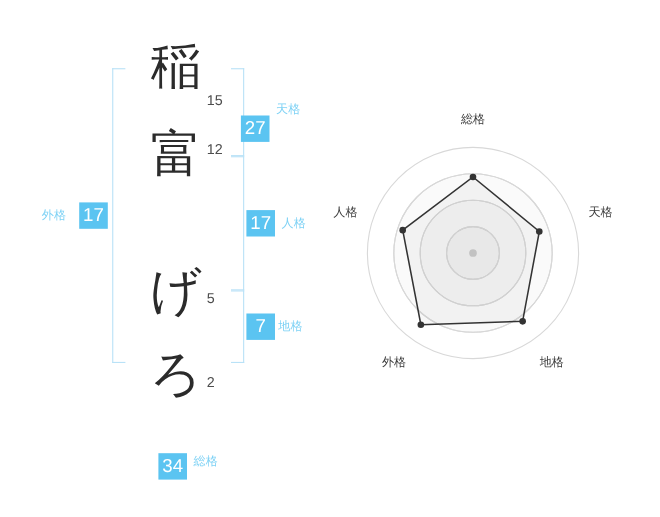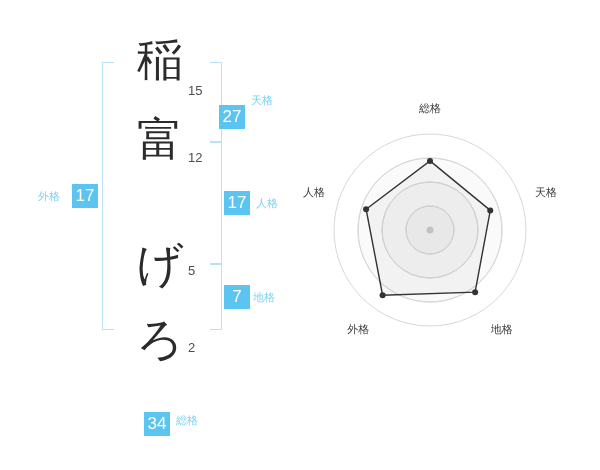--- a/index.html
+++ b/index.html
@@ -90,21 +90,21 @@
 <body>
 
 <div id="root">
 
   <div class="name-char" style="left:130px; top:30px;">稲</div>
   <div class="name-char" style="left:130px; top:110px;">富</div>
   <div class="name-char" style="left:130px; top:235px;">げ</div>
   <div class="name-char" style="left:130px; top:310px;">ろ</div>
 
   <div class="stroke-num" style="left:188px; top:63px;margin-top:20px;">15</div>
-  <div class="stroke-num" style="left:188px; top:150px;">12</div>
+  <div class="stroke-num" style="left:188px; top:128px;">12</div>
   <div class="stroke-num" style="left:188px; top:263px;">5</div>
   <div class="stroke-num" style="left:188px; top:340px;">2</div>
 
   <div class="bracket-left" style="left:102px; top:62px; width:12px; height:268px;"></div>
 
   <div class="bracket" style="left:210px; top:62px; width:12px; height:80px;"></div>
 
   <div class="bracket" style="left:210px; top:142px; width:12px; height:122px;"></div>
 
   <div class="bracket" style="left:210px; top:264px; width:12px; height:66px;"></div>

